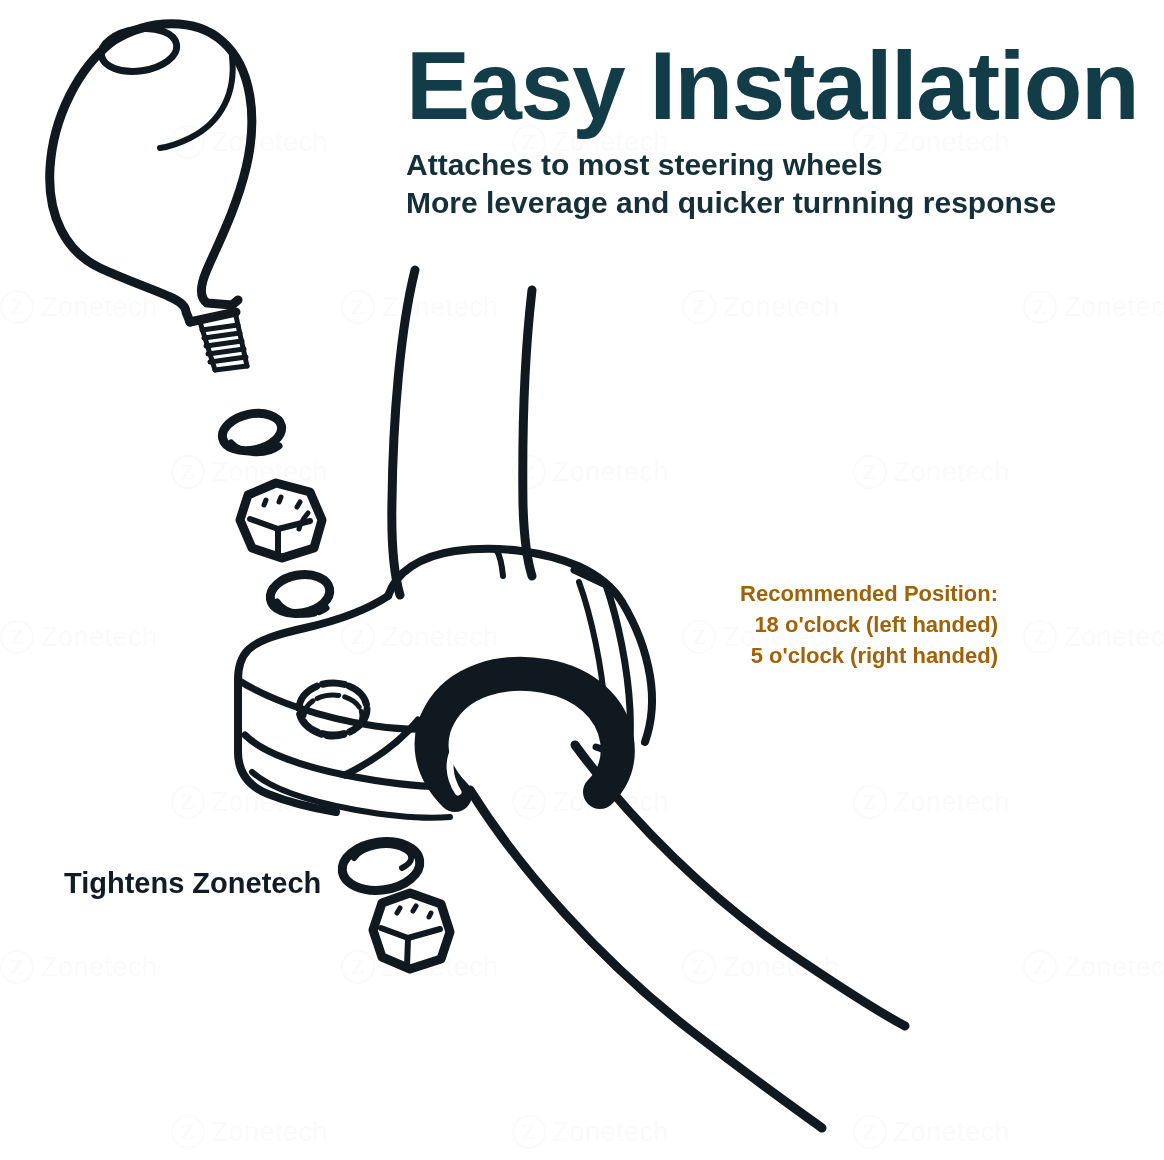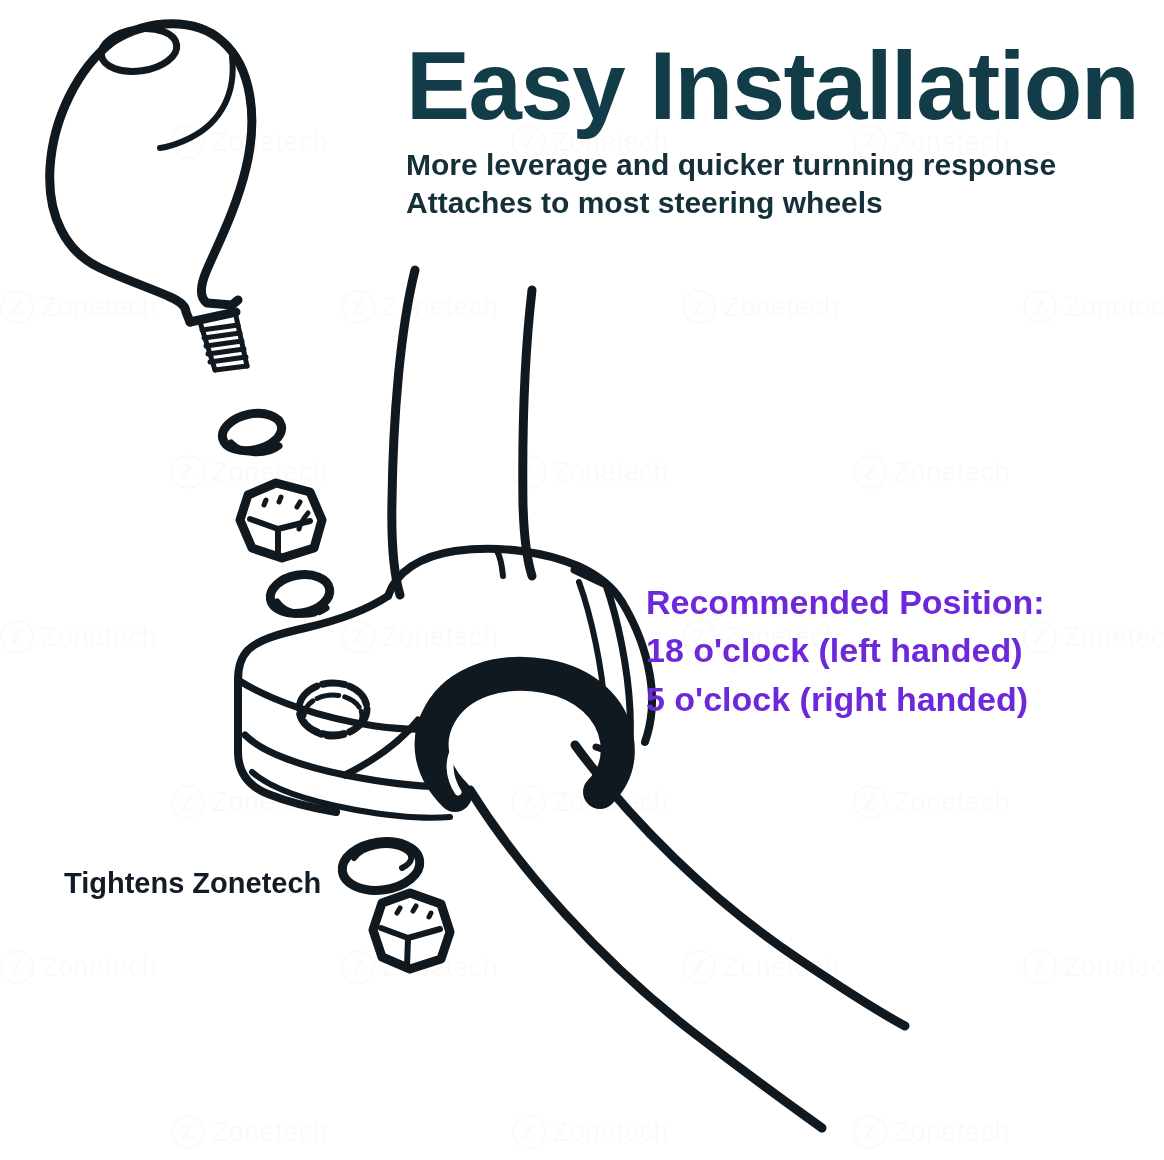--- a/index.html
+++ b/index.html
@@ -104,23 +104,23 @@
     position: absolute;
     left: 646px;
     top: 578px;
     z-index: 3;
     text-align: right;
     width: 352px;
   }
   .position-line {
     font-family: "Liberation Sans", sans-serif;
     font-weight: 700;
-    font-size: 34px;
+    font-size: 22px;
     line-height: 1.42;
-    color: #6d28d9;
+    color: #a16207;
     white-space: nowrap;
   }
 
   #tighten-label {
     position: absolute;
     left: 64px;
     top: 866px;
     z-index: 3;
     font-family: "Liberation Sans", sans-serif;
     font-weight: 700;
@@ -399,22 +399,22 @@
         <path d="M 397 913 L 400 908" stroke-width="5"></path>
         <path d="M 413 911 L 416 906" stroke-width="5"></path>
         <path d="M 429 917 L 431 913" stroke-width="5"></path>
       </g>
 
     </g>
   </svg>
 
   <div id="heading-block">
     <div id="title">Easy Installation</div>
+    <div class="subtitle">Attaches to most steering wheels</div>
     <div class="subtitle">More leverage and quicker turnning response</div>
-    <div class="subtitle">Attaches to most steering wheels</div>
   </div>
 
   <div id="position-block">
     <div class="position-line">Recommended Position:</div>
     <div class="position-line">18 o'clock (left handed)</div>
     <div class="position-line">5 o'clock (right handed)</div>
   </div>
 
   <div id="tighten-label">Tightens Zonetech</div>
 

